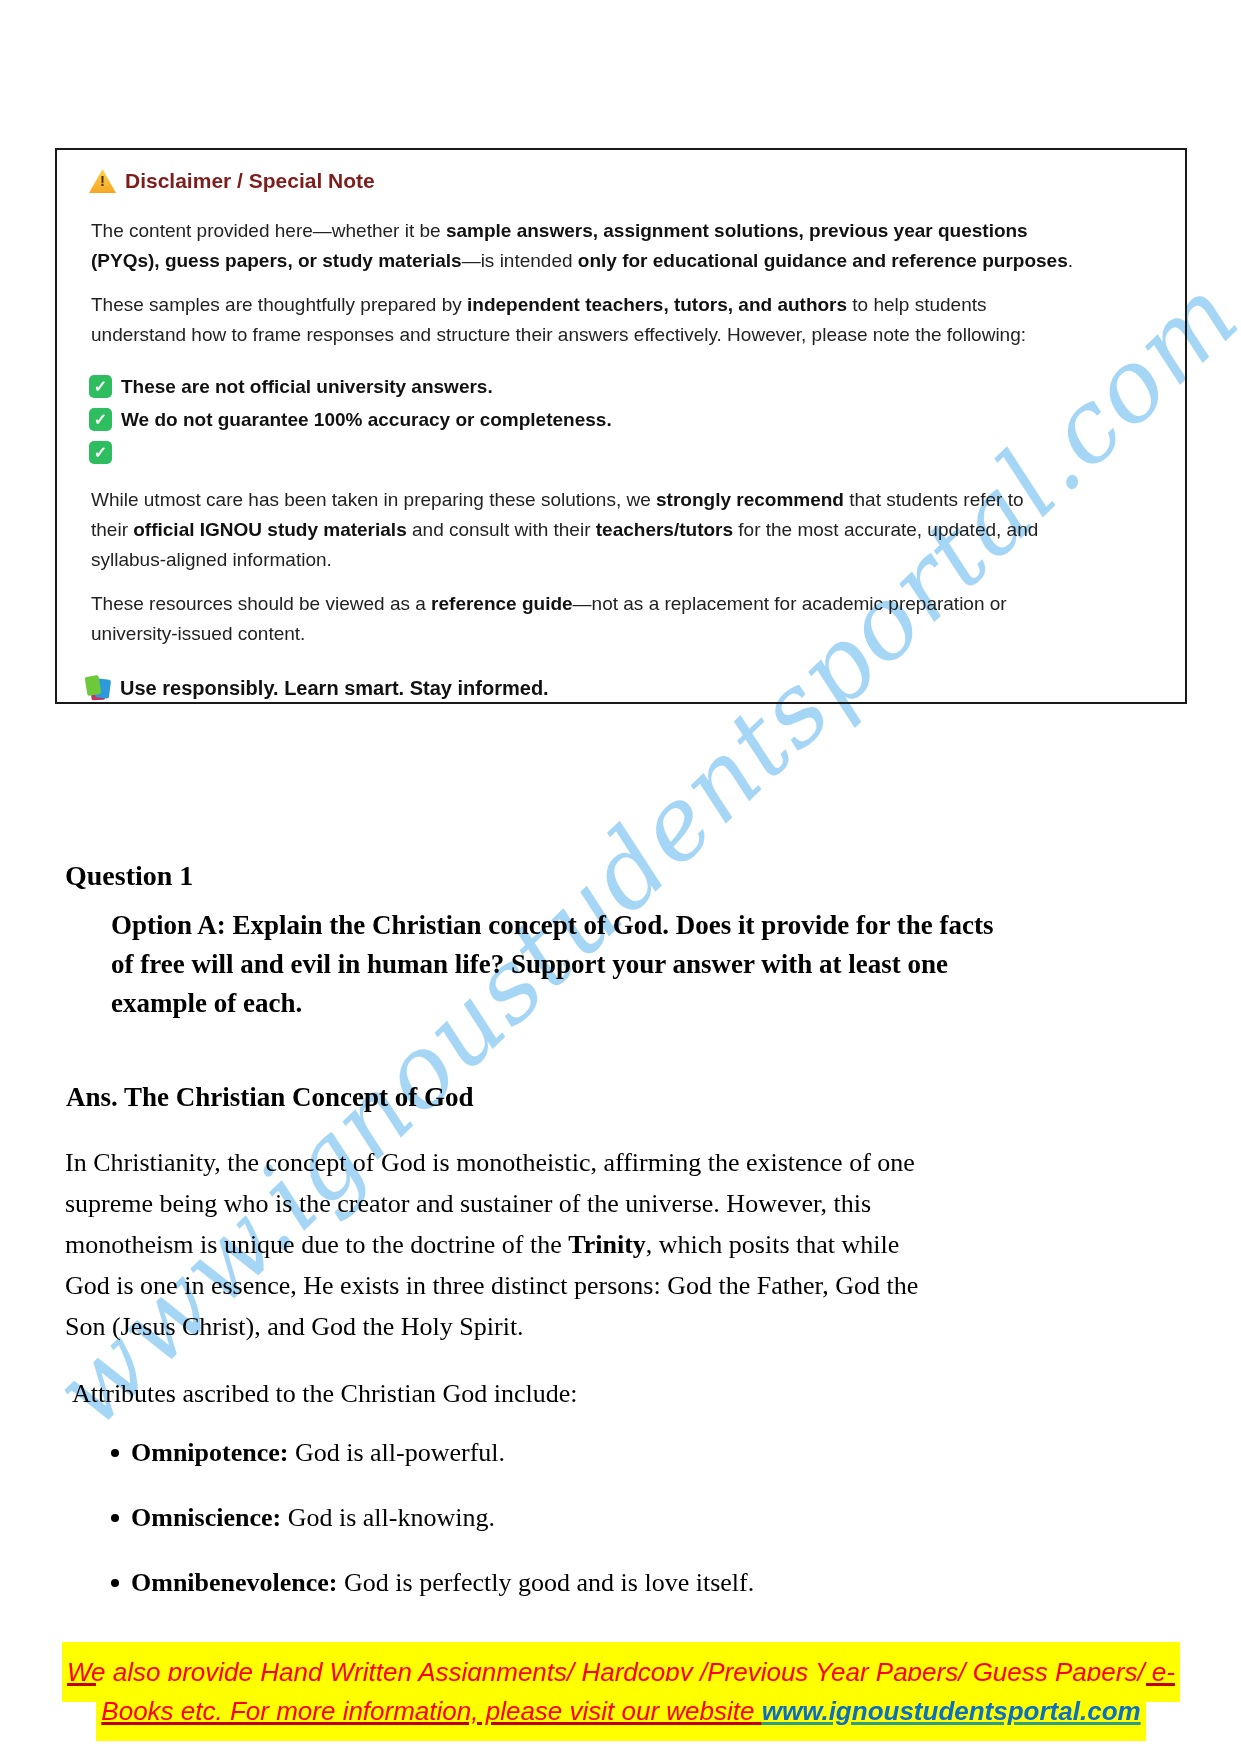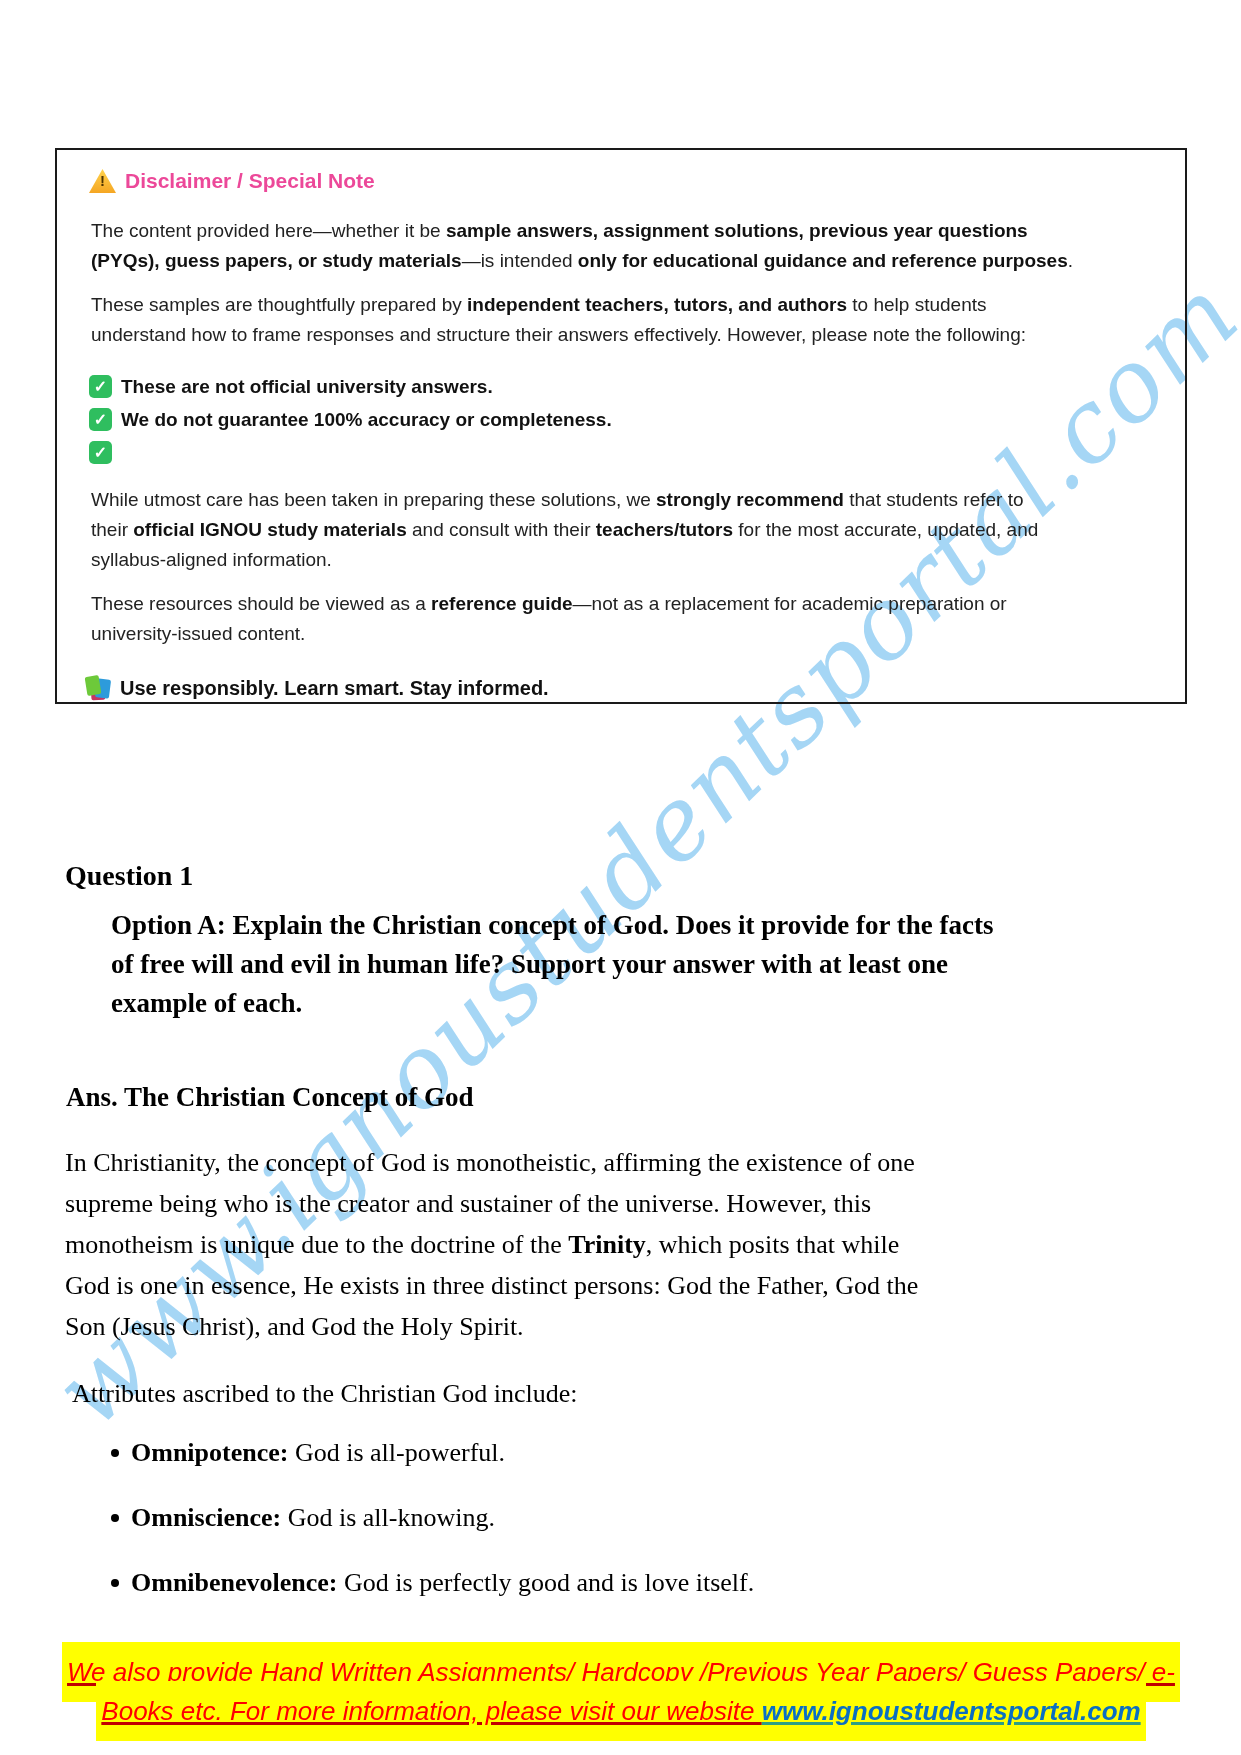--- a/index.html
+++ b/index.html
@@ -18,21 +18,21 @@
   .content{position:relative;z-index:1;}
 
   
   .disclaimer-box{
     position:absolute;left:55px;top:148px;width:1132px;height:556px;
     border:2px solid #1a1a1a;box-sizing:border-box;
     padding:14px 26px;
     font-size:19px;line-height:30px;color:#222;
   }
   .box-title-row{display:flex;align-items:center;gap:9px;margin:2px 0 20px 6px;}
-  .box-title{font-weight:bold;font-size:21px;color:#ec4899;}
+  .box-title{font-weight:bold;font-size:21px;color:#7f1d1d;}
   .warn-icon{position:relative;display:inline-block;width:27px;height:24px;flex:0 0 auto;}
   .warn-icon::before{content:"";position:absolute;inset:0;
     background:linear-gradient(#FFD34D,#F5A623);
     clip-path:polygon(50% 0,100% 100%,0 100%);}
   .warn-bang{position:absolute;left:0;right:0;top:3px;text-align:center;
     font-weight:bold;font-size:15px;line-height:18px;color:#4d3300;}
   .box-p{margin:14px 8px;}
   .box-p b{color:#111;}
   .checklist{margin:20px 0 16px 6px;}
   .check-item{display:flex;align-items:center;gap:9px;height:33px;font-weight:bold;color:#111;}

